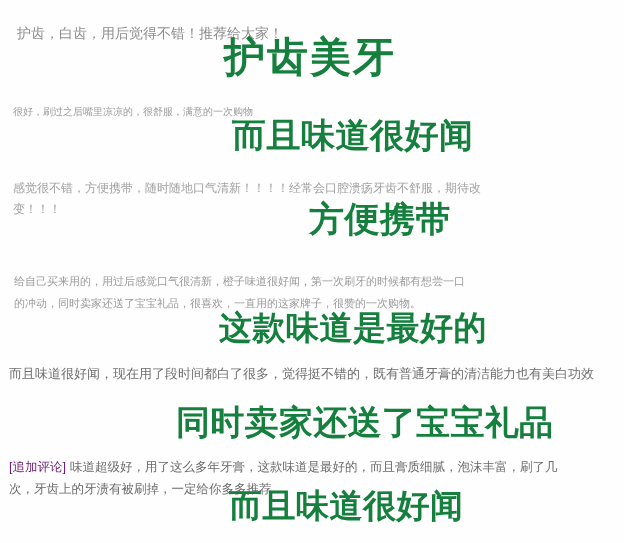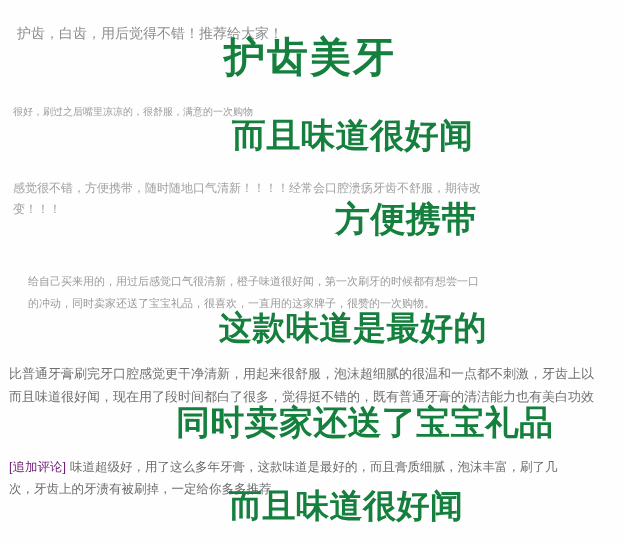--- a/index.html
+++ b/index.html
@@ -31,23 +31,23 @@
     text-align: right;
   }
   
   .r1 { left: 17px; top: 23px; font-size: 14px; line-height: 21px; color: #8d8d8d; }
   .h1 { left: 224px; top: 36px; font-size: 41px; letter-spacing: 2px; }
   
   .r2 { left: 13px; top: 101px; font-size: 10px; line-height: 21px; color: #9b9b9b; }
   .h2 { left: 232px; top: 118px; font-size: 34px; letter-spacing: 0.5px; }
   
   .r3 { left: 13px; top: 178px; font-size: 12px; line-height: 21px; color: #a0a0a0; }
-  .h3 { left: 309px; top: 201px; font-size: 35px; letter-spacing: 0.5px; margin-left: 26px; }
+  .h3 { left: 309px; top: 201px; font-size: 35px; letter-spacing: 0.5px; }
   
-  .r4 { left: 14px; top: 270px; font-size: 11px; line-height: 22px; color: #9a9a9a; margin-left: 14px; }
+  .r4 { left: 14px; top: 270px; font-size: 11px; line-height: 22px; color: #9a9a9a; }
   .h4 { left: 219px; top: 311px; font-size: 33px; letter-spacing: 0.5px; }
   
   .r5 { left: 9px; top: 362px; font-size: 13px; line-height: 23px; color: #6f6f6f; }
   .h5 { left: 176px; top: 405px; font-size: 34px; letter-spacing: 0.3px; }
   
   .r6 { left: 9px; top: 456px; font-size: 12.5px; line-height: 22px; color: #6a6a6a; }
   .r6 .append-label { color: #701a75; margin-right: 4px; }
   .h6 { left: 229px; top: 489px; font-size: 33px; letter-spacing: 0.5px; }
 </style>
 </head>
@@ -71,21 +71,20 @@
   </div>
   <div class="highlight h3">方便携带</div>
 
   <div class="review r4">
     <div class="line">给自己买来用的，用过后感觉口气很清新，橙子味道很好闻，第一次刷牙的时候都有想尝一口</div>
     <div class="line">的冲动，同时卖家还送了宝宝礼品，很喜欢，一直用的这家牌子，很赞的一次购物。</div>
   </div>
   <div class="highlight h4">这款味道是最好的</div>
 
   <div class="review r5">
-    <div class="line">比普通牙膏刷完牙口腔感觉更干净清新，用起来很舒服，泡沫超细腻的很温和一点都不刺激，牙齿上以</div>
     <div class="line">而且味道很好闻，现在用了段时间都白了很多，觉得挺不错的，既有普通牙膏的清洁能力也有美白功效</div>
   </div>
   <div class="highlight h5">同时卖家还送了宝宝礼品</div>
 
   <div class="review r6">
     <div class="line"><span class="append-label">[追加评论]</span><span>味道超级好，用了这么多年牙膏，这款味道是最好的，而且膏质细腻，泡沫丰富，刷了几</span></div>
     <div class="line">次，牙齿上的牙渍有被刷掉，一定给你多多推荐</div>
   </div>
   <div class="highlight h6">而且味道很好闻</div>
 

